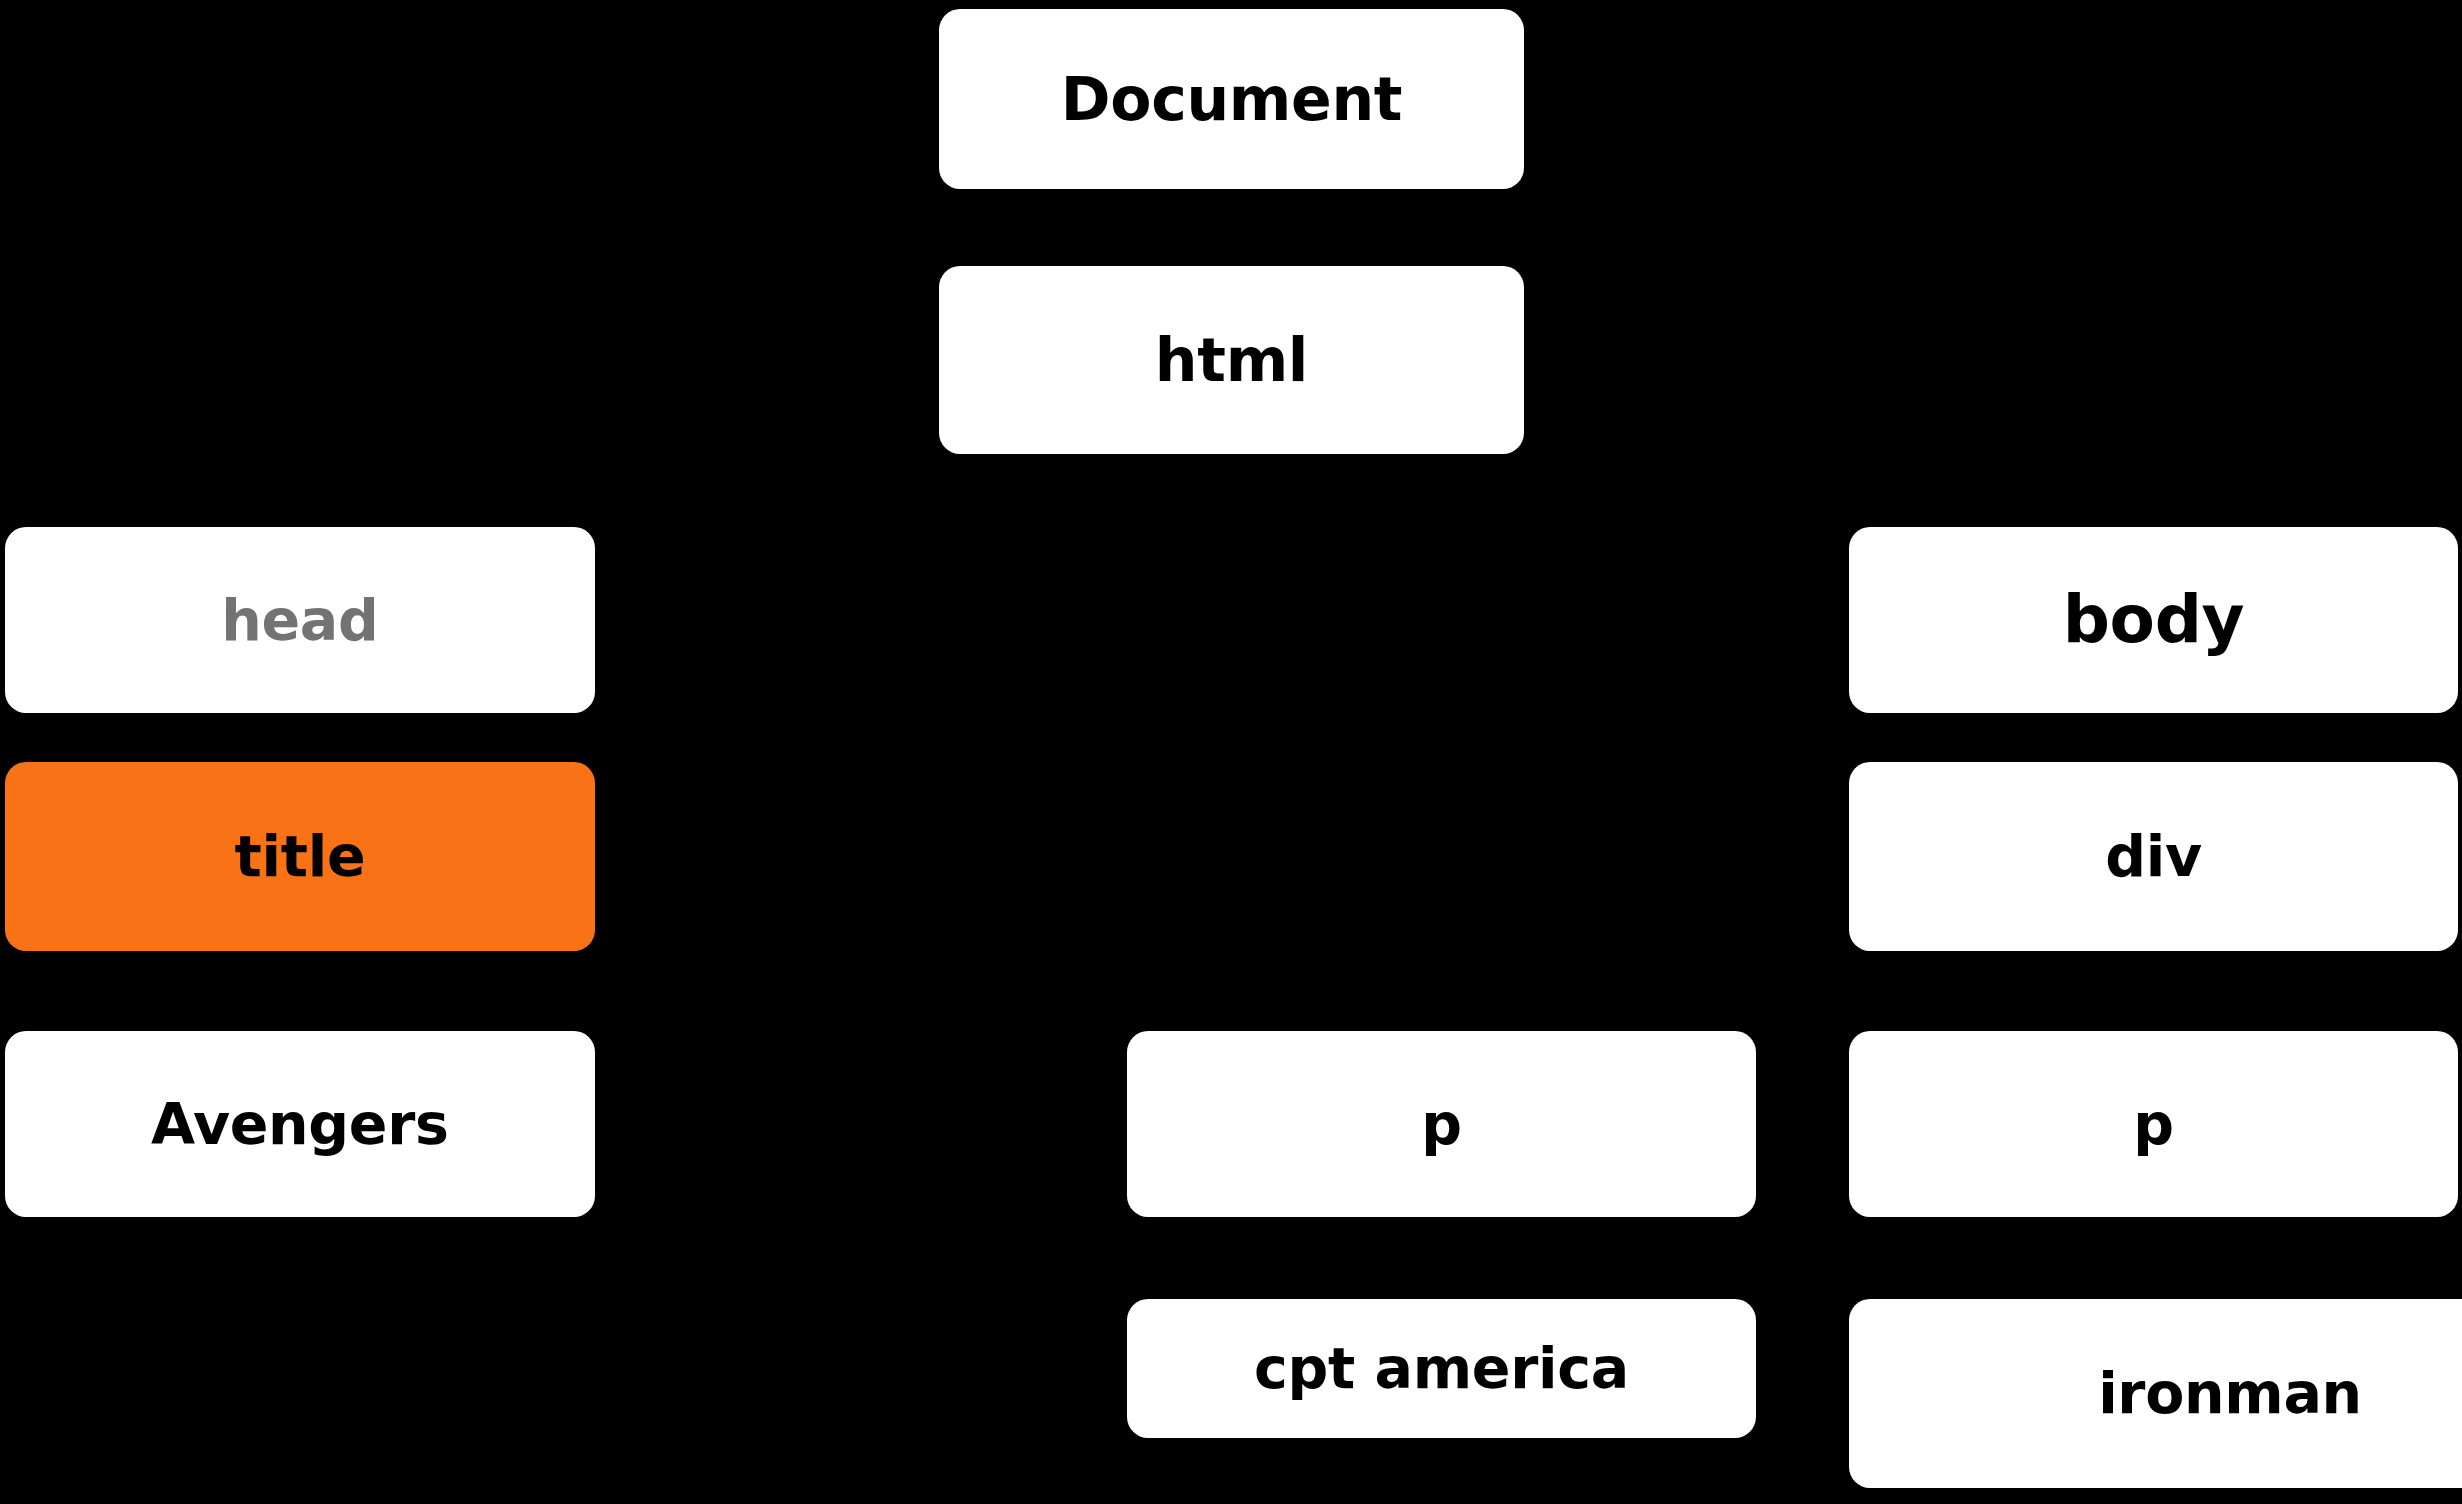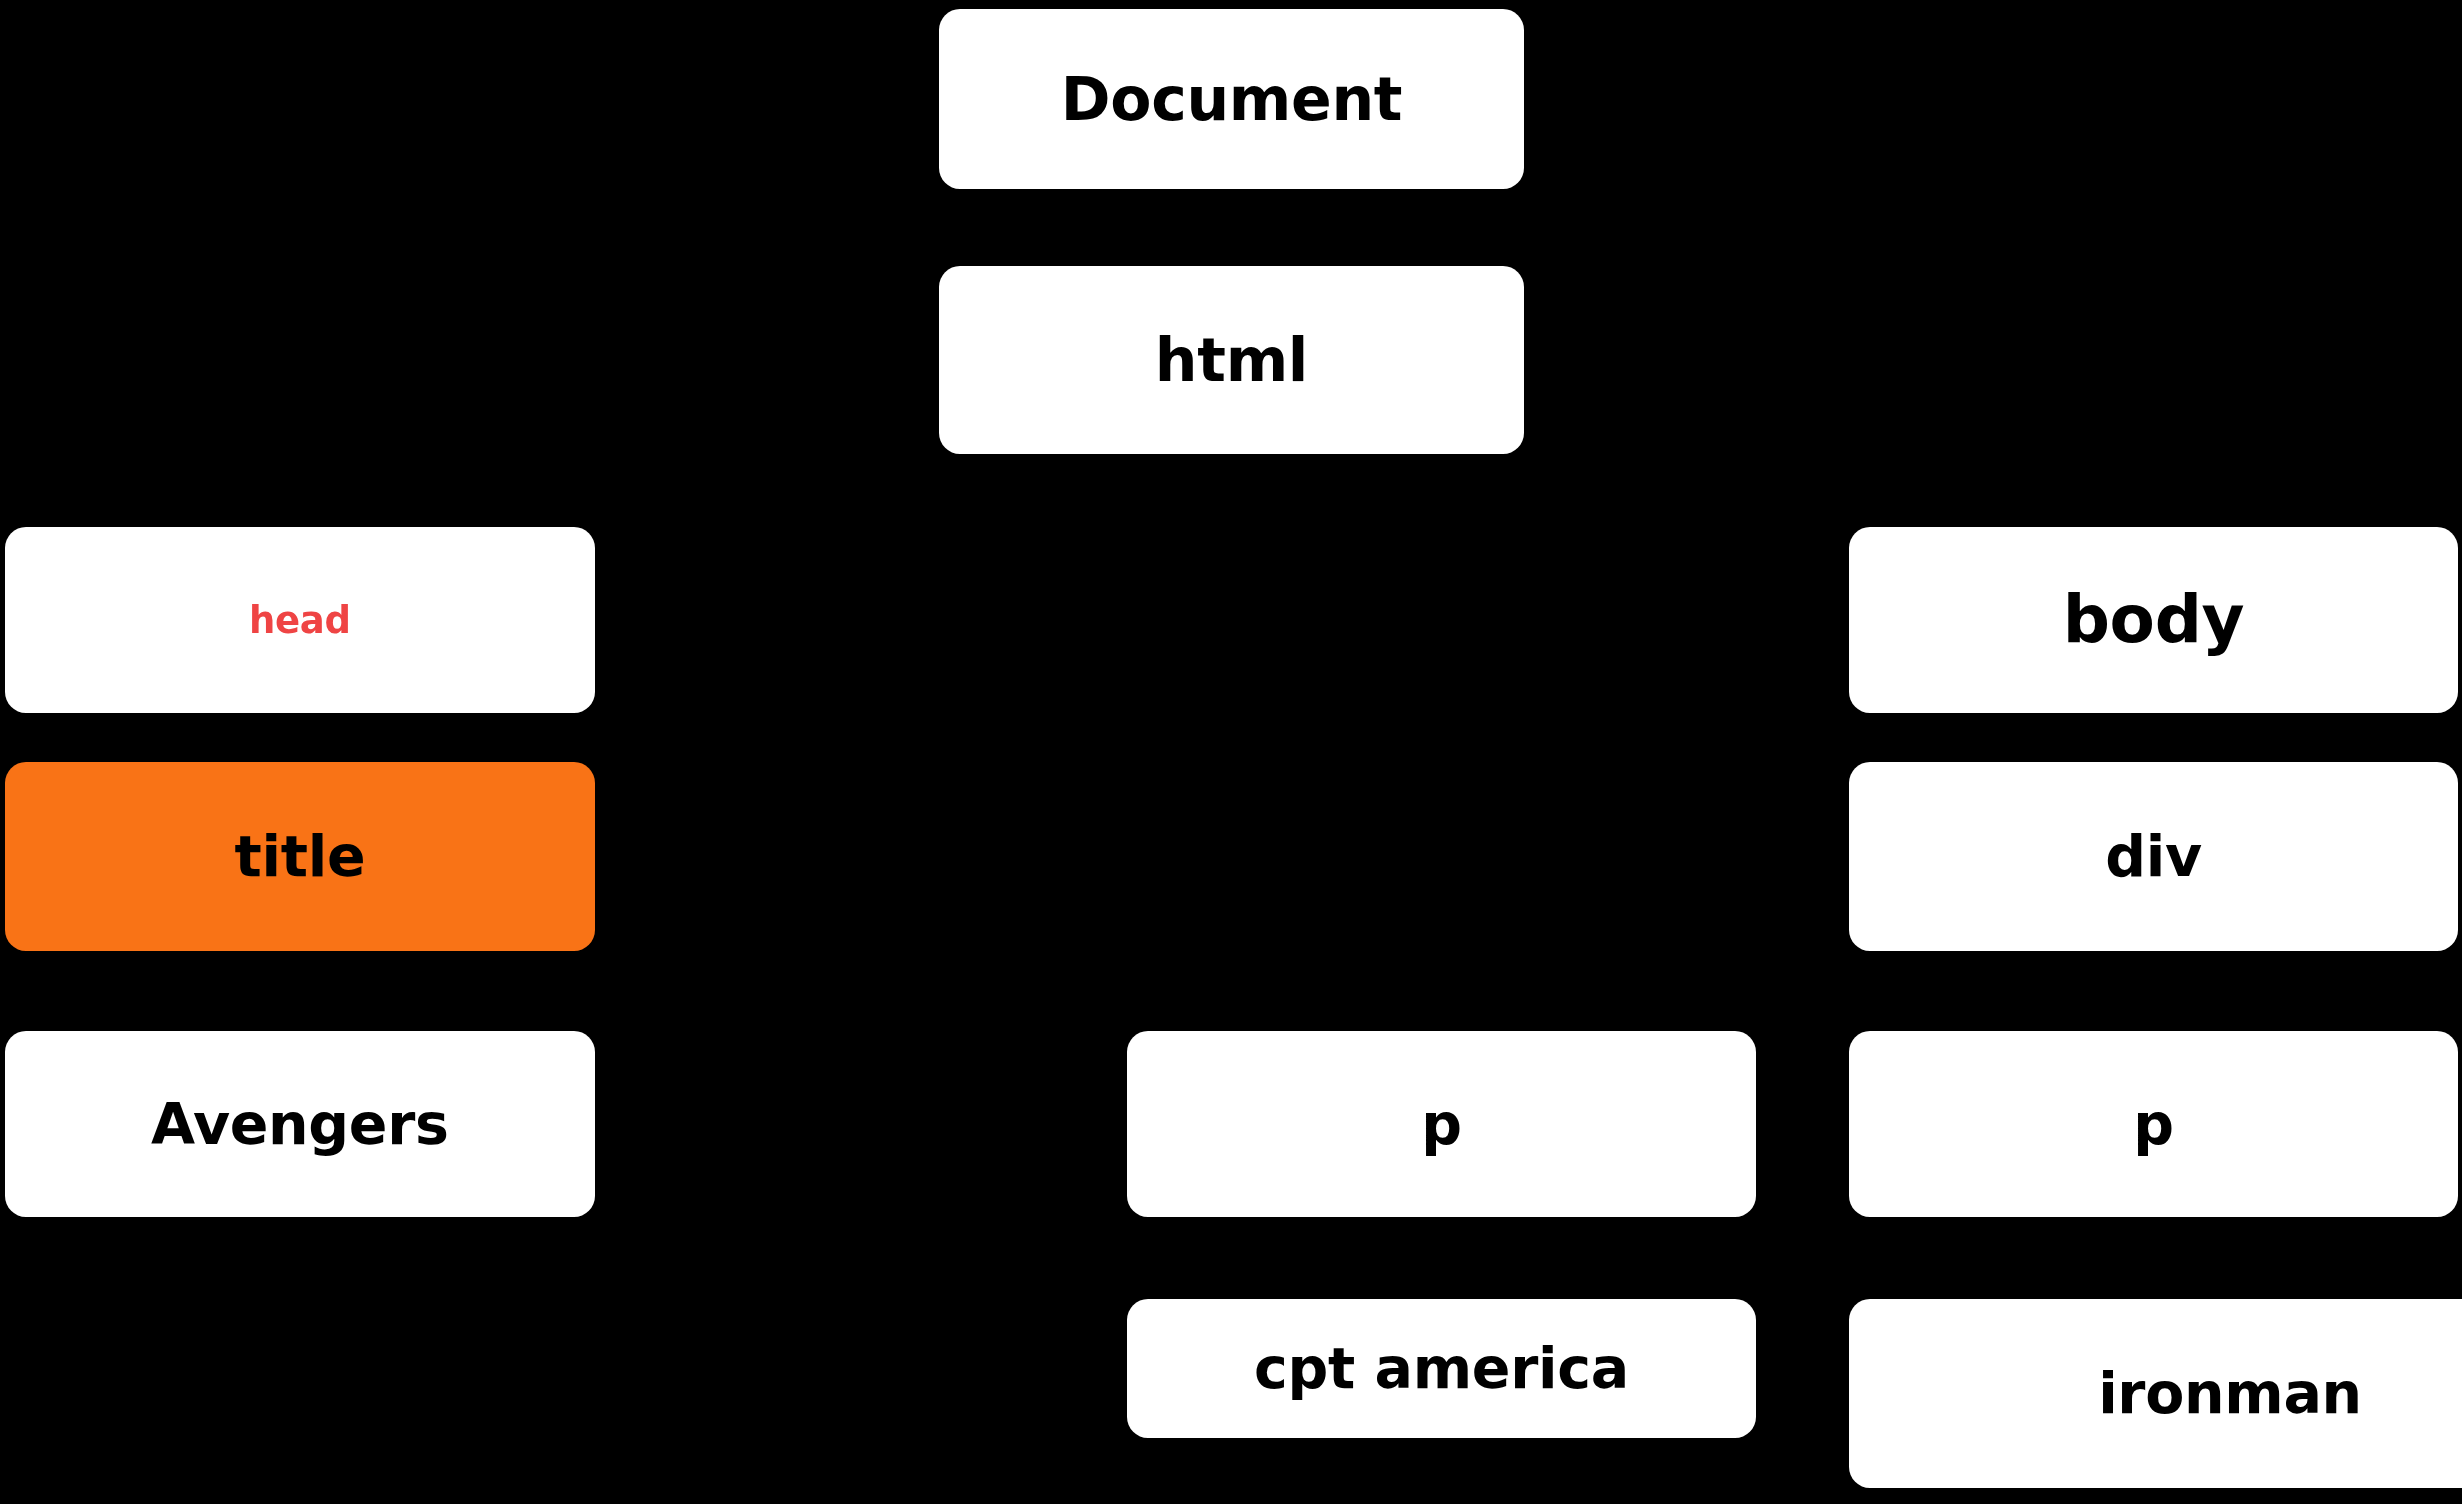--- a/index.html
+++ b/index.html
@@ -39,21 +39,21 @@
 <body>
 
 <div id="canvas" style="background: rgb(0, 0, 0);">
     <div class="node" style="left: 939px; top: 9.1px; width: 585px; height: 180px; background: rgb(255, 255, 255);">
       <span class="node-label" style="font-size: 60px; color: rgb(0, 0, 0);">Document</span>
     </div>
     <div class="node" style="left: 939px; top: 266px; width: 585px; height: 188px; background: rgb(255, 255, 255);">
       <span class="node-label" style="font-size: 60px; color: rgb(0, 0, 0);">html</span>
     </div>
     <div class="node" style="left: 4.9px; top: 527px; width: 590px; height: 186px; background: rgb(255, 255, 255);">
-      <span class="node-label" style="font-size: 37px; color: #ef4444;">head</span>
+      <span class="node-label" style="font-size: 57px; color: #737373;">head</span>
     </div>
     <div class="node" style="left: 1849px; top: 527px; width: 609px; height: 186px; background: rgb(255, 255, 255);">
       <span class="node-label" style="font-size: 66px; color: rgb(0, 0, 0);">body</span>
     </div>
     <div class="node" style="left: 4.9px; top: 762px; width: 590px; height: 189px; background: #f97316;">
       <span class="node-label" style="font-size: 57px; color: rgb(0, 0, 0);">title</span>
     </div>
     <div class="node" style="left: 4.9px; top: 1031px; width: 590px; height: 186px; background: rgb(255, 255, 255);">
       <span class="node-label" style="font-size: 57px; color: rgb(0, 0, 0);">Avengers</span>
     </div>

